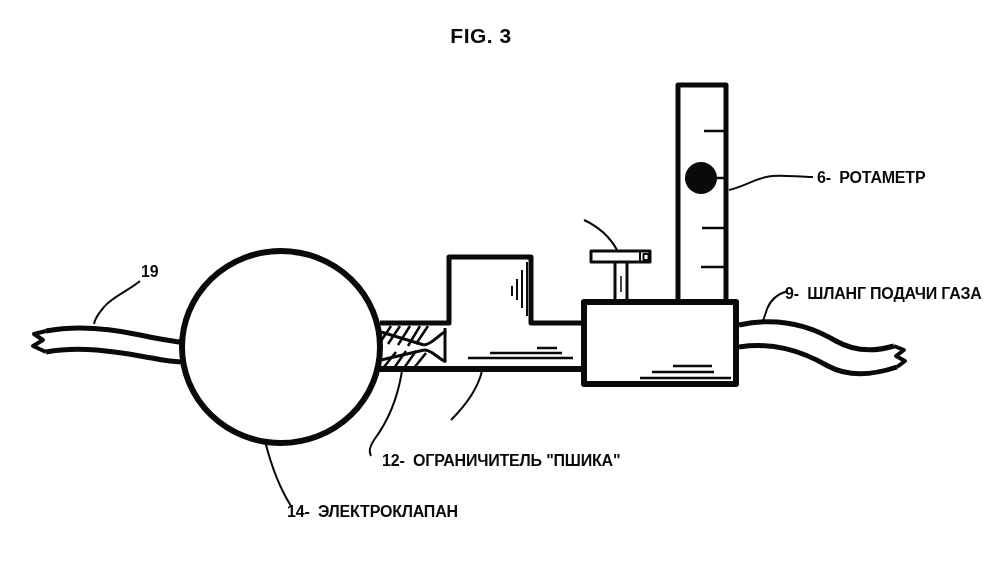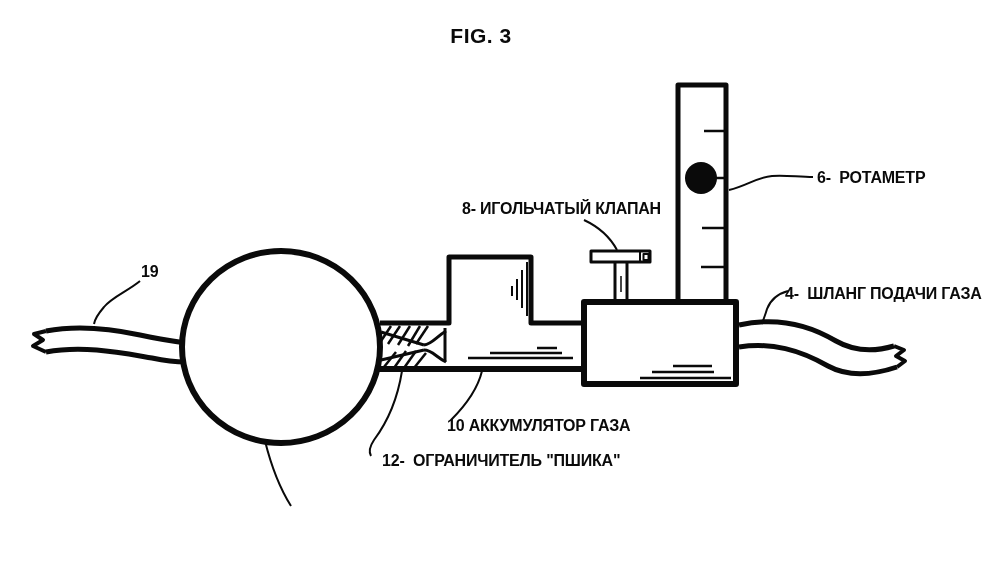--- a/index.html
+++ b/index.html
@@ -135,18 +135,17 @@
       <path d="M 788,291 C 777,294 770,301 767,309 C 765,316 763,320 762,324"></path>
       <path d="M 482,371 C 477,392 463,408 451,420"></path>
       <path d="M 402,371 C 398,396 389,420 374,440 C 370,446 368,451 371,456"></path>
       <path d="M 265,441 C 271,465 279,487 291,506"></path>
     </g>
   </svg>
 
   <div class="fig-title">FIG. 3</div>
 
   <div class="callout l-18">19</div>
-  <div class="callout l-nv">8- ИГОЛЬЧАТЫЙ КЛАПАН</div>
   <div class="callout l-rot">6-  РОТАМЕТР</div>
-  <div class="callout l-hose">4-  ШЛАНГ ПОДАЧИ ГАЗА</div>
-  <div class="callout l-acc">10 АККУМУЛЯТОР ГАЗА</div>
+  <div class="callout l-hose">9-  ШЛАНГ ПОДАЧИ ГАЗА</div>
   <div class="callout l-psh">12-  ОГРАНИЧИТЕЛЬ "ПШИКА"</div>
+  <div class="callout l-sol">14-  ЭЛЕКТРОКЛАПАН</div>
 </div>
 
 </body></html>

